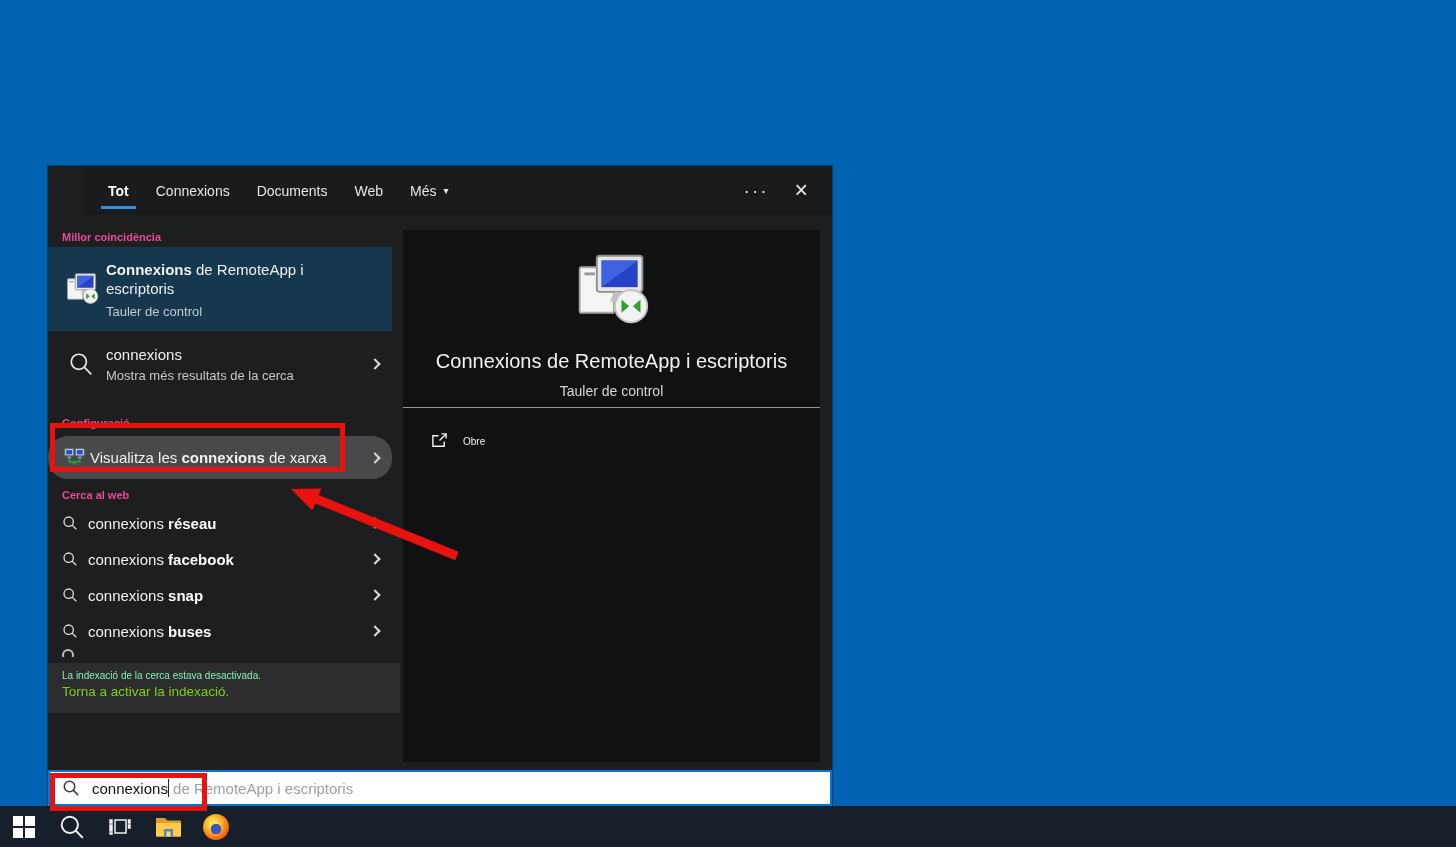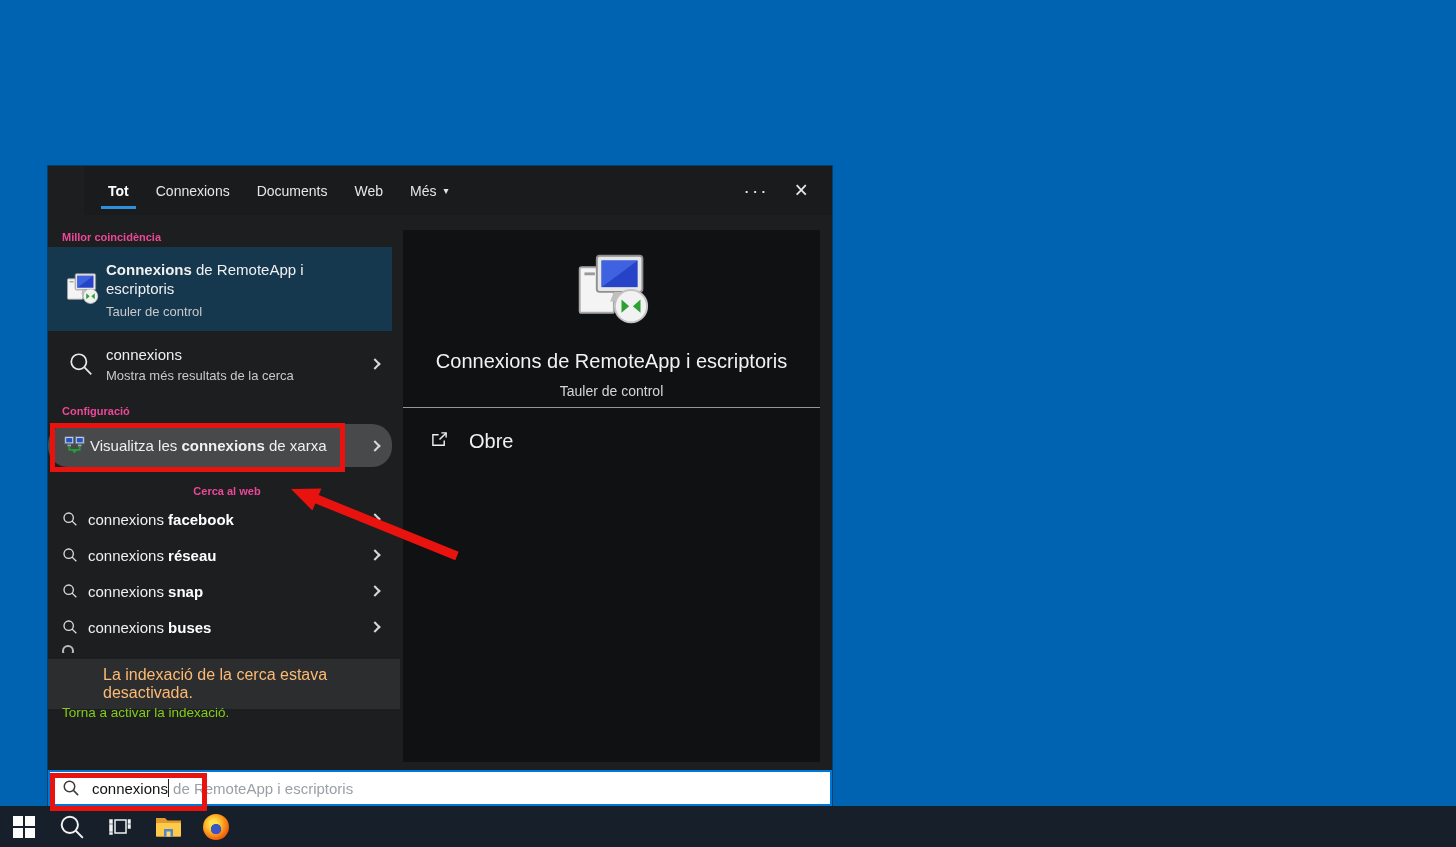--- a/index.html
+++ b/index.html
@@ -21,21 +21,21 @@
   .tab-actions { margin-left:auto; display:flex; align-items:center; gap:26px; }
   .btn-ellipsis { color:#e8e8e8; font-size:19px; letter-spacing:2px; line-height:1; }
   .btn-close { color:#e8e8e8; font-size:23px; line-height:1; font-weight:300; }
 
   .content { position:relative; height:591px; }
 
   
   .left-col { position:absolute; left:0; top:0; width:344px; }
   .sec-header { height:20px; line-height:20px; padding-left:14px; color:#ec4899;
                 font-size:11px; font-weight:bold; }
-  .h1 { margin-top:12px; } .h2 { margin-top:8px; } .h3 { margin-top:14px;text-align:center; }
+  .h1 { margin-top:12px; } .h2 { margin-top:20px; } .h3 { margin-top:6px; }
 
   .row { display:flex; align-items:center; width:344px; }
   .row-icon { display:flex; align-items:center; justify-content:center; flex:0 0 auto; }
   .row-text { flex:1 1 auto; color:#f0f0f0; }
   .chev-wrap { flex:0 0 34px; display:flex; justify-content:center; }
   .chev { width:8px; height:8px; border-top:2px solid #d8d8d8; border-right:2px solid #d8d8d8;
           transform:rotate(45deg); display:inline-block; }
 
   .best-row { height:84px; background:#16384f; align-items:center; }
   .best-row .row-icon { width:58px; padding-left:10px; }
@@ -54,32 +54,32 @@
   .web-row { height:36px; }
   .web-row.first { height:58px; margin-top:4px; align-items:flex-start; padding-top:9px; }
   .web-row .row-icon { width:40px; padding-left:14px; justify-content:flex-start; }
   .web-row .row-text { font-size:15px; line-height:21px; padding-right:4px; }
   .web-row b { color:#fff; }
 
   .partial-row { height:8px; overflow:hidden; padding-left:14px; }
   .partial-row .pc { width:12px; height:12px; border:2px solid #bbb; border-radius:50%; }
 
   .message { width:352px; height:50px; margin-top:6px; background:#2b2d2e; padding:7px 0 0 14px; }
-  .msg-text { font-size:16px; color:#fdba74;margin-left:41px; }
+  .msg-text { font-size:10px; color:#86efac; }
   .msg-link { font-size:13.5px; color:#84cc16; margin-top:3px; display:inline-block; cursor:pointer; }
 
   
   .right-panel { position:absolute; left:355px; top:15px; width:417px; height:532px;
                  background:#101112; }
   .big-icon { margin:22px auto 0; width:76px; }
   .detail-title { margin-top:18px; text-align:center; color:#f2f2f2; font-size:20px; }
   .detail-sub { margin-top:10px; text-align:center; color:#d6d6d6; font-size:14px; }
   .divider { position:absolute; left:0; right:0; top:177px; height:1px; background:#969696; }
   .open-row { position:absolute; left:0; right:0; top:194px; height:34px; display:flex;
-              align-items:center; padding-left:28px; gap:21px; color:#f0f0f0; font-size:20px; }
+              align-items:center; padding-left:28px; gap:15px; color:#f0f0f0; font-size:10px; }
 
   
   .searchbar { position:absolute; left:0; top:555px; width:784px; height:36px; background:#fff;
                border:2px solid #0078d7; display:flex; align-items:center; padding-left:12px; }
   .searchbar .sicon { margin-right:12px; display:flex; }
   .sb-value { color:#111; font-size:15px; white-space:pre; }
   .caret { display:inline-block; width:1px; height:18px; background:#222; vertical-align:middle; }
   .sb-sugg { color:#9aa0a6; font-size:15px; white-space:pre; }
 
   
@@ -193,34 +193,34 @@
       <div class="sec-header h3">Cerca al web</div>
 
 
       <div class="row web-row">
         <span class="row-icon">
           <svg width="16" height="16" viewBox="0 0 24 24" fill="none" stroke="#dcdcdc" stroke-width="2">
             <circle cx="10" cy="10" r="7"></circle>
               <line x1="15.2" y1="15.2" x2="21.5" y2="21.5"></line>
           </svg>
         </span>
+        <span class="row-text"><span>connexions </span><b>réseau</b><span></span></span>
+        <span class="chev-wrap">
+            <i class="chev"></i>
+          </span>
+      </div>
+
+      <div class="row web-row">
+        <span class="row-icon">
+          <svg width="16" height="16" viewBox="0 0 24 24" fill="none" stroke="#dcdcdc" stroke-width="2">
+            <circle cx="10" cy="10" r="7"></circle>
+              <line x1="15.2" y1="15.2" x2="21.5" y2="21.5"></line>
+          </svg>
+        </span>
         <span class="row-text"><span>connexions </span><b>facebook</b><span></span></span>
-        <span class="chev-wrap">
-            <i class="chev"></i>
-          </span>
-      </div>
-
-      <div class="row web-row">
-        <span class="row-icon">
-          <svg width="16" height="16" viewBox="0 0 24 24" fill="none" stroke="#dcdcdc" stroke-width="2">
-            <circle cx="10" cy="10" r="7"></circle>
-              <line x1="15.2" y1="15.2" x2="21.5" y2="21.5"></line>
-          </svg>
-        </span>
-        <span class="row-text"><span>connexions </span><b>réseau</b><span></span></span>
         <span class="chev-wrap">
             <i class="chev"></i>
           </span>
       </div>
 
       <div class="row web-row">
         <span class="row-icon">
           <svg width="16" height="16" viewBox="0 0 24 24" fill="none" stroke="#dcdcdc" stroke-width="2">
             <circle cx="10" cy="10" r="7"></circle>
               <line x1="15.2" y1="15.2" x2="21.5" y2="21.5"></line>

